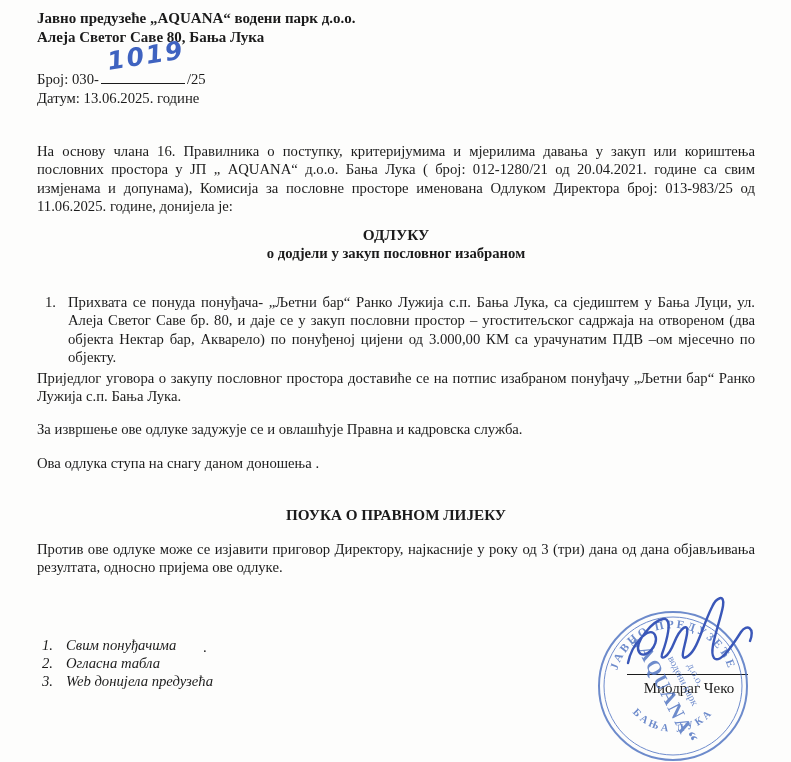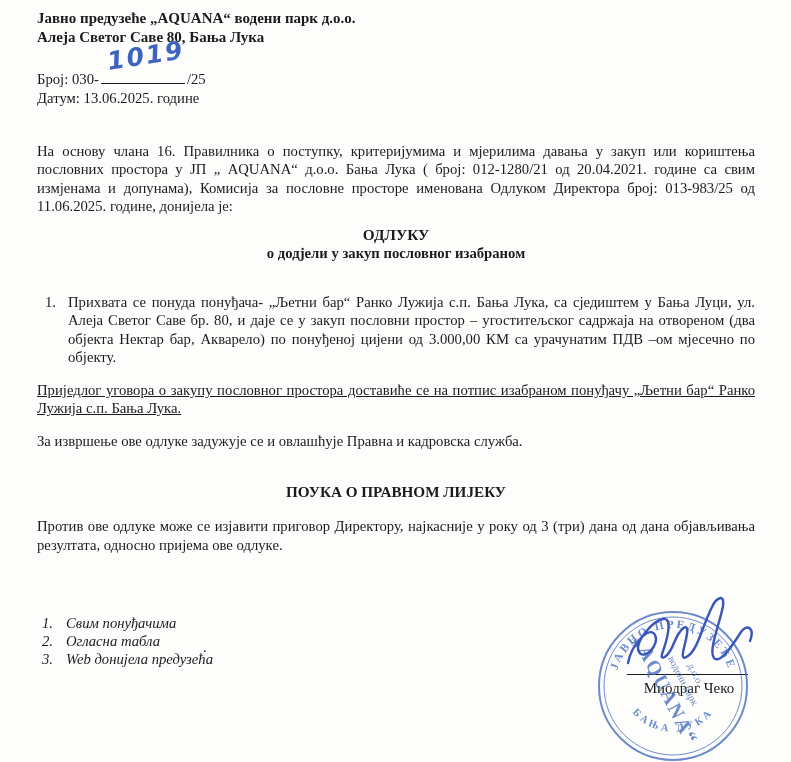--- a/index.html
+++ b/index.html
@@ -19,21 +19,21 @@
     font-family:"DejaVu Sans",sans-serif; font-style:italic; font-weight:bold;
     font-size:25px; letter-spacing:2px; transform:rotate(-9deg); transform-origin:left bottom;
   }
   .intro { margin-top:34px; text-align:justify; }
   .title-block { margin-top:9px; text-align:center; font-weight:bold; line-height:19px; }
   .title-main { font-size:15.3px; }
   .decision-item { margin-top:30px; display:flex; line-height:18.6px; }
   .decision-item .num { flex:0 0 23px; margin-left:8px; }
   .decision-item .txt { flex:1; text-align:justify; }
   .para { text-align:justify; }
-  .p-contract { margin-top:14px;text-decoration:underline; }
+  .p-contract { margin-top:2px; }
   .p-director { margin-top:12px; }
   .p-service  { margin-top:14px; }
   .p-effect   { margin-top:16px; }
   .legal-heading { margin-top:32px; text-align:center; font-weight:bold; font-size:15.2px; line-height:19px; }
   .legal-text { margin-top:16px; }
   .dist { margin-top:60px; font-style:italic; line-height:18px; }
   .dist-item { display:flex; }
   .dist-item .num { flex:0 0 24px; margin-left:5px; }
   .abs { position:absolute; }
   .lone-dot { left:203px; top:638px; }
@@ -66,20 +66,21 @@
       <div>о додјели у закуп пословног изабраном</div>
     </div>
 
     <div class="decision-item">
       <span class="num">1.</span>
       <span class="txt">Прихвата се понуда понуђача- „Љетни бар“ Ранко Лужија с.п. Бања Лука, са сједиштем у Бања Луци, ул. Алеја Светог Саве бр. 80, и даје се у закуп пословни простор – угоститељског садржаја на отвореном (два објекта Нектар бар, Акварело) по понуђеној цијени  од 3.000,00 КМ са урачунатим ПДВ –ом мјесечно по објекту.</span>
     </div>
 
     <div class="para p-contract">Приједлог уговора о закупу пословног простора доставиће се на потпис изабраном понуђачу „Љетни бар“ Ранко Лужија с.п. Бања Лука.</div>
     <div class="para p-service">За извршење ове одлуке задужује се и овлашћује Правна и кадровска служба.</div>
+    <div class="para p-effect">Ова одлука ступа на снагу даном доношења .</div>
 
     <div class="legal-heading">ПОУКА О ПРАВНОМ ЛИЈЕКУ</div>
     <div class="para legal-text">Против ове одлуке може се изјавити приговор Директору, најкасније у року од 3 (три) дана од дана објављивања резултата, односно пријема ове одлуке.</div>
 
     <div class="dist">
       <div class="dist-item">
         <span class="num">1.</span>
         <span>Свим понуђачима</span>
       </div>
       <div class="dist-item">

